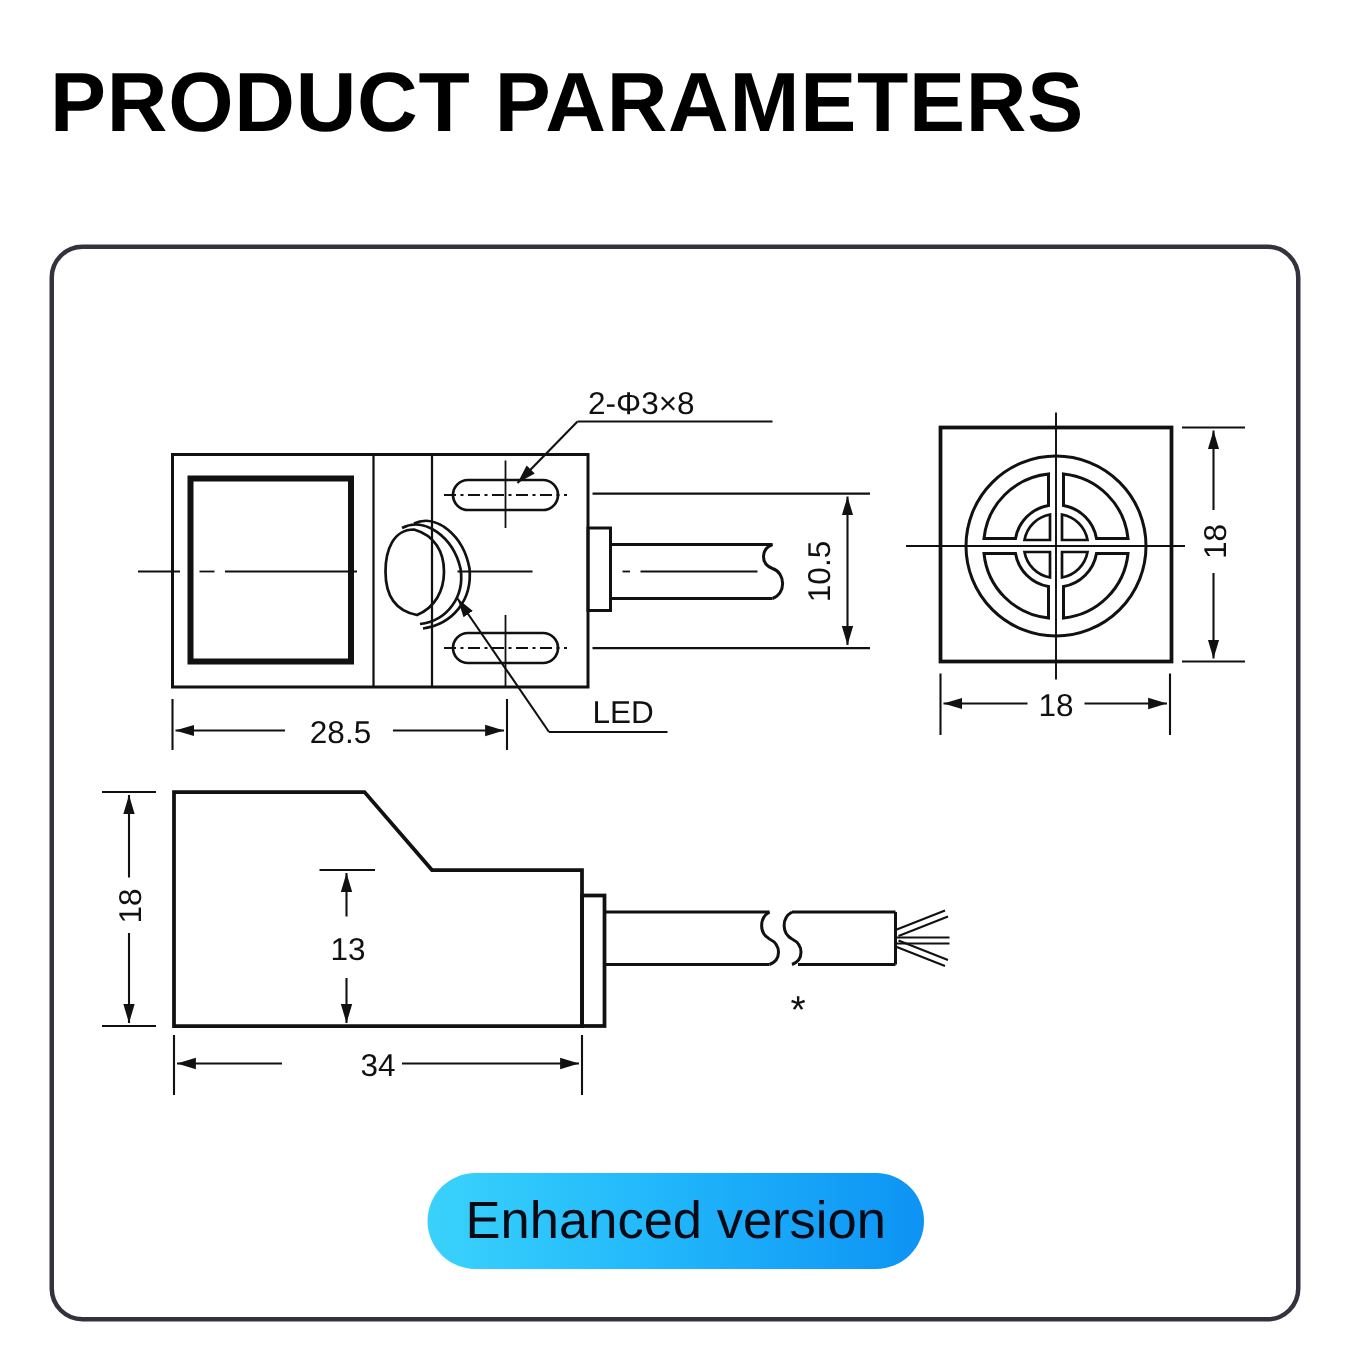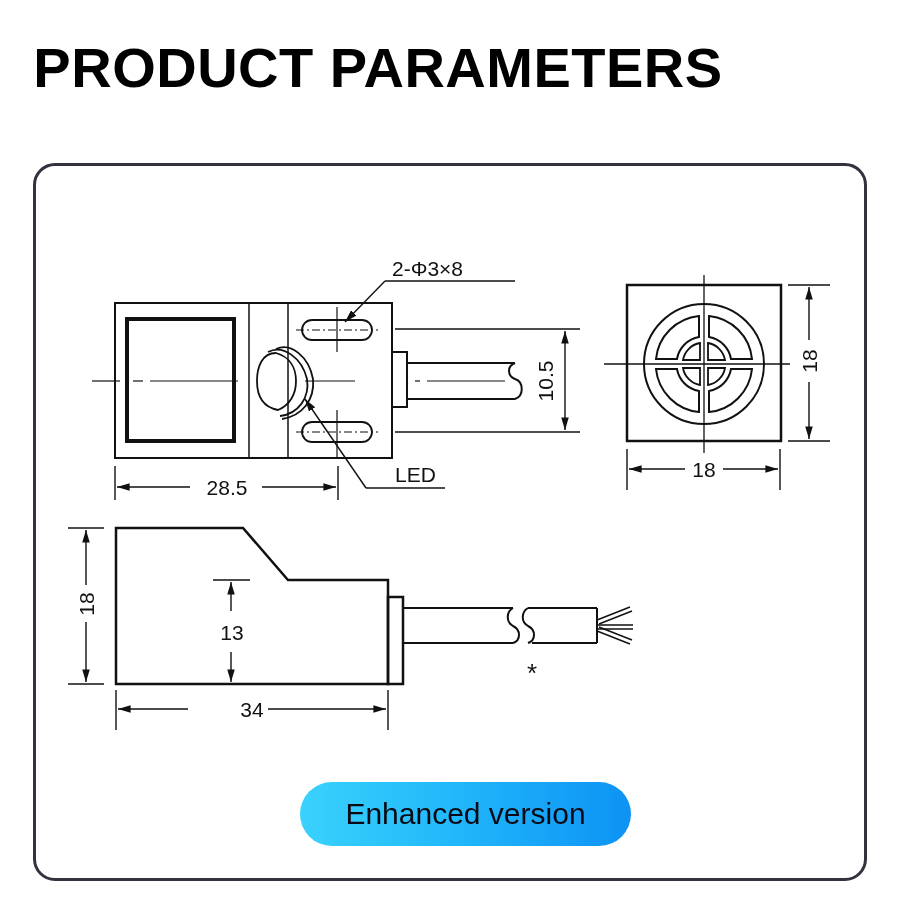--- a/index.html
+++ b/index.html
@@ -12,25 +12,25 @@
     font-family: "Liberation Sans", sans-serif; font-weight: bold; font-size: 56px;
     letter-spacing: 0.5px; color: #000; line-height: 80px;
   }
   .card {
     position: absolute; left: 33px; top: 163px; width: 834px; height: 718px;
     border: 3px solid #33323f; border-radius: 22px; box-sizing: border-box; background: #fff;
   }
   svg.drawing { position: absolute; left: 0; top: 0; width: 900px; height: 900px; }
   svg text { font-family: "Liberation Sans", sans-serif; fill: #111; }
   .badge {
-    position: absolute; left: 300px; top: 782px; width: 331px; height: 64px;
+    position: absolute; left: 285px; top: 782px; width: 331px; height: 64px;
     border-radius: 32px;
     background: linear-gradient(90deg, #3ad2fb 0%, #22b8fb 45%, #0d93f4 100%);
     display: flex; align-items: center; justify-content: center;
-    font-family: "Liberation Sans", sans-serif; font-size: 30px; color: #0a0a14;
+    font-family: "Liberation Sans", sans-serif; font-size: 35px; color: #0a0a14;
   }
 </style>
 </head>
 <body>
 
 <div class="title">PRODUCT PARAMETERS</div>
 
 <div class="card"></div>
 
 <svg class="drawing" viewBox="0 0 900 900">

